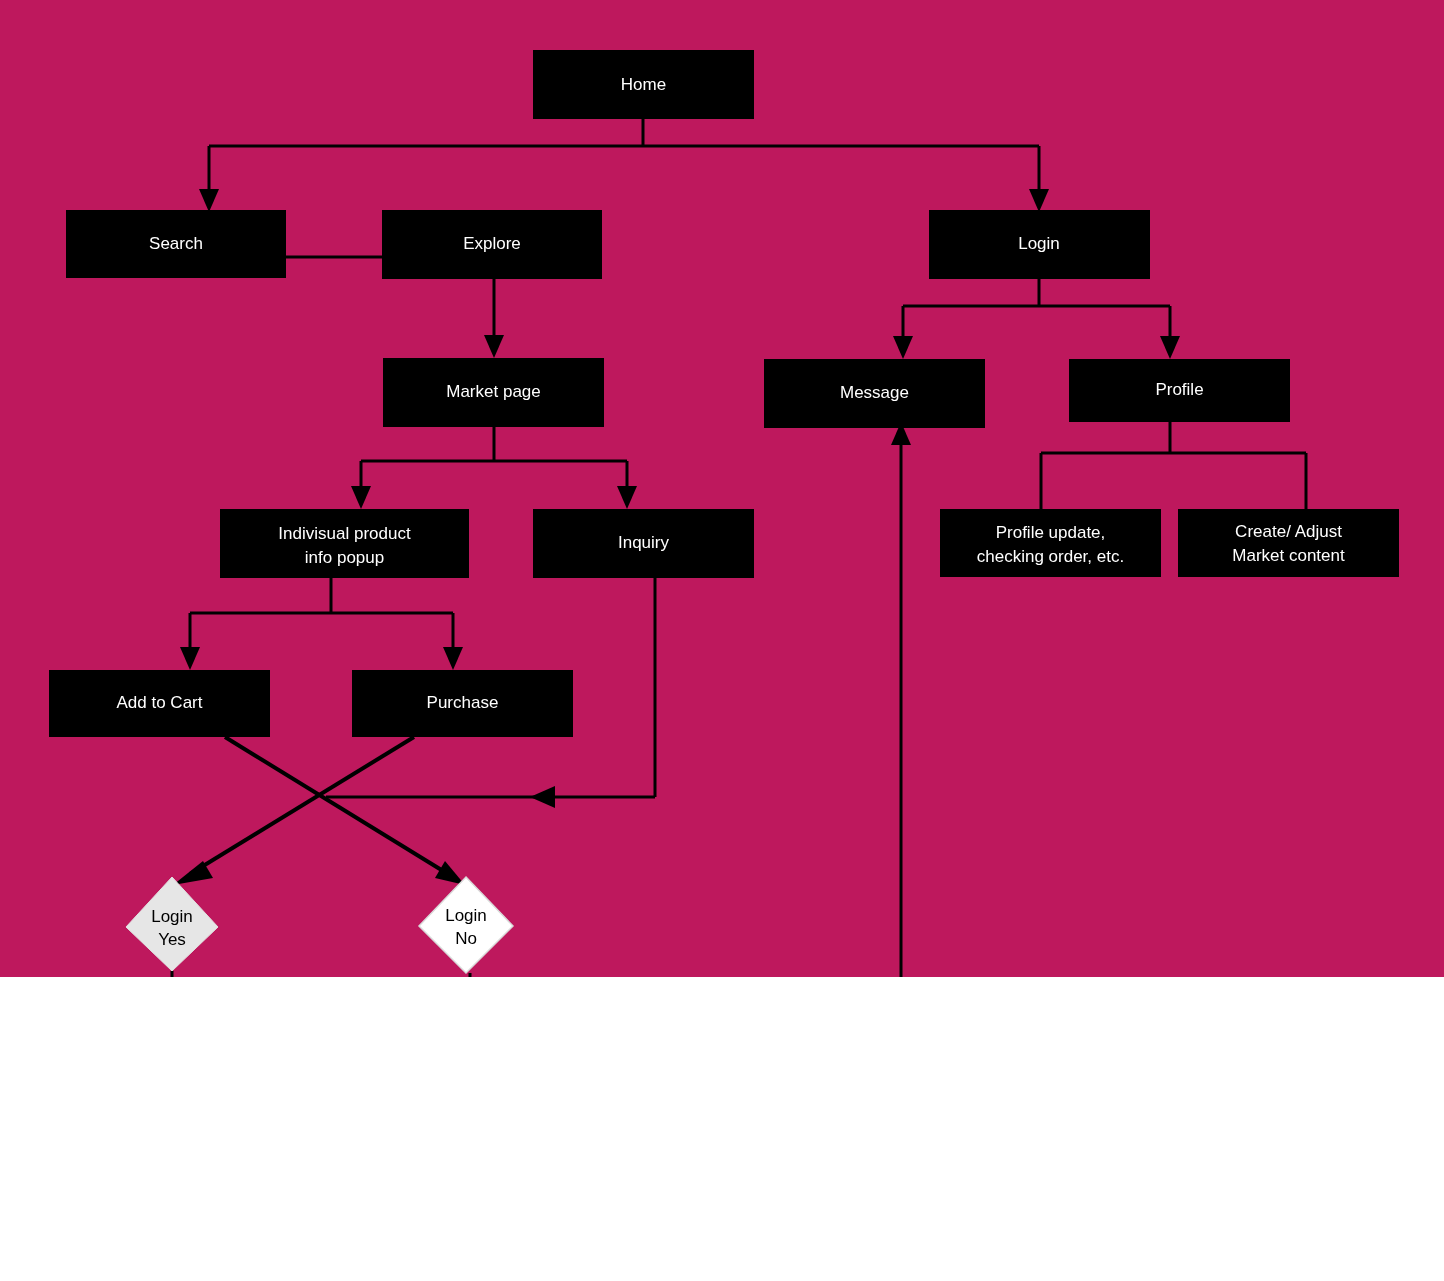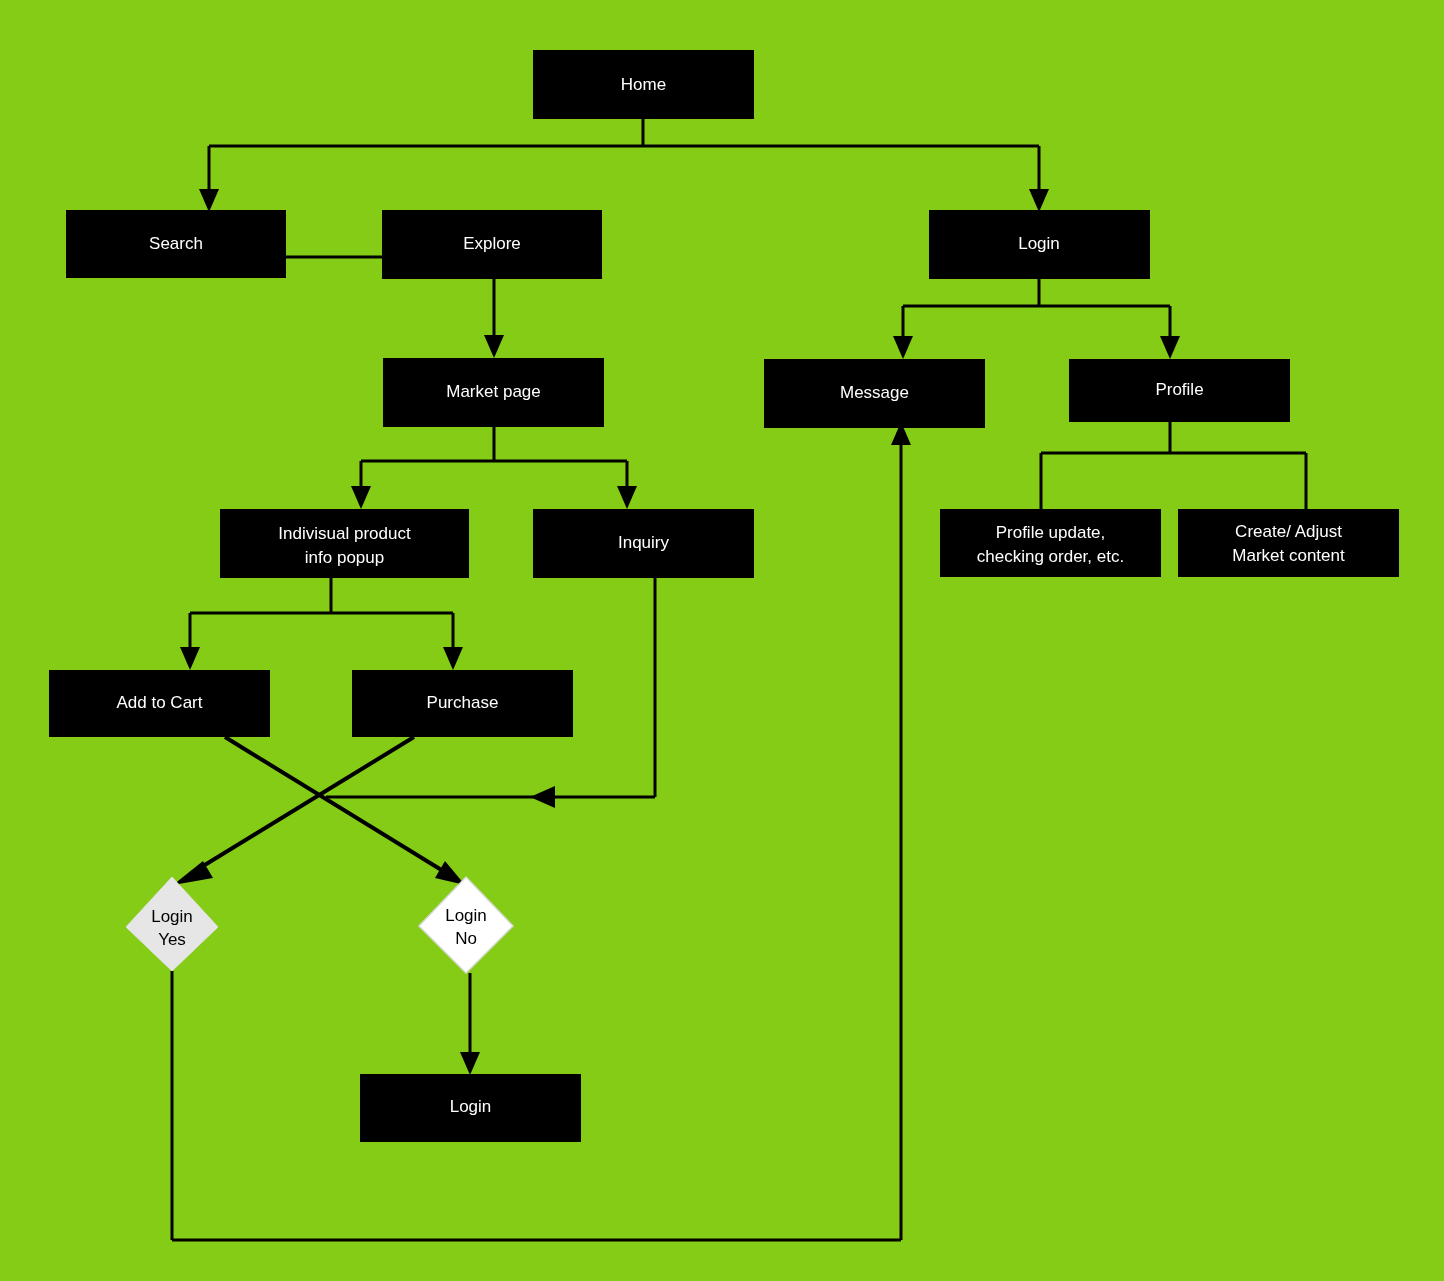--- a/index.html
+++ b/index.html
@@ -6,22 +6,22 @@
     margin: 0;
     padding: 0;
     background: #ffffff;
   }
   body {
     font-family: "Liberation Sans", sans-serif;
   }
   #canvas-wrap {
     position: relative;
     width: 1444px;
-    height: 1281px;
-    background: #84cc16;
+    height: 977px;
+    background: #be185d;
     overflow: hidden;
   }
   svg.flow {
     display: block;
     width: 1444px;
     height: 1281px;
   }
   .node-rect {
     fill: #000000;
     stroke: none;

